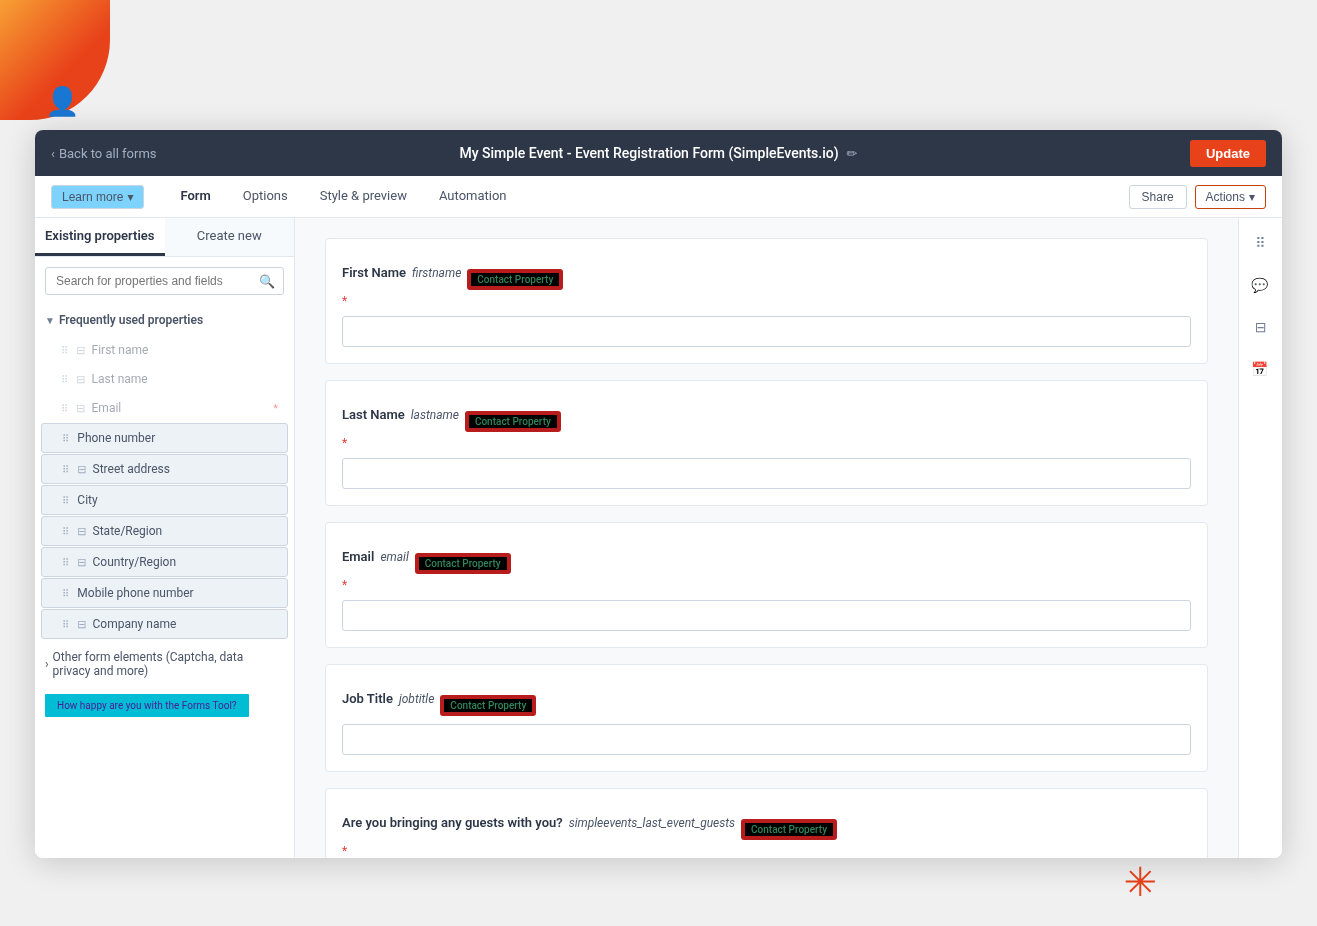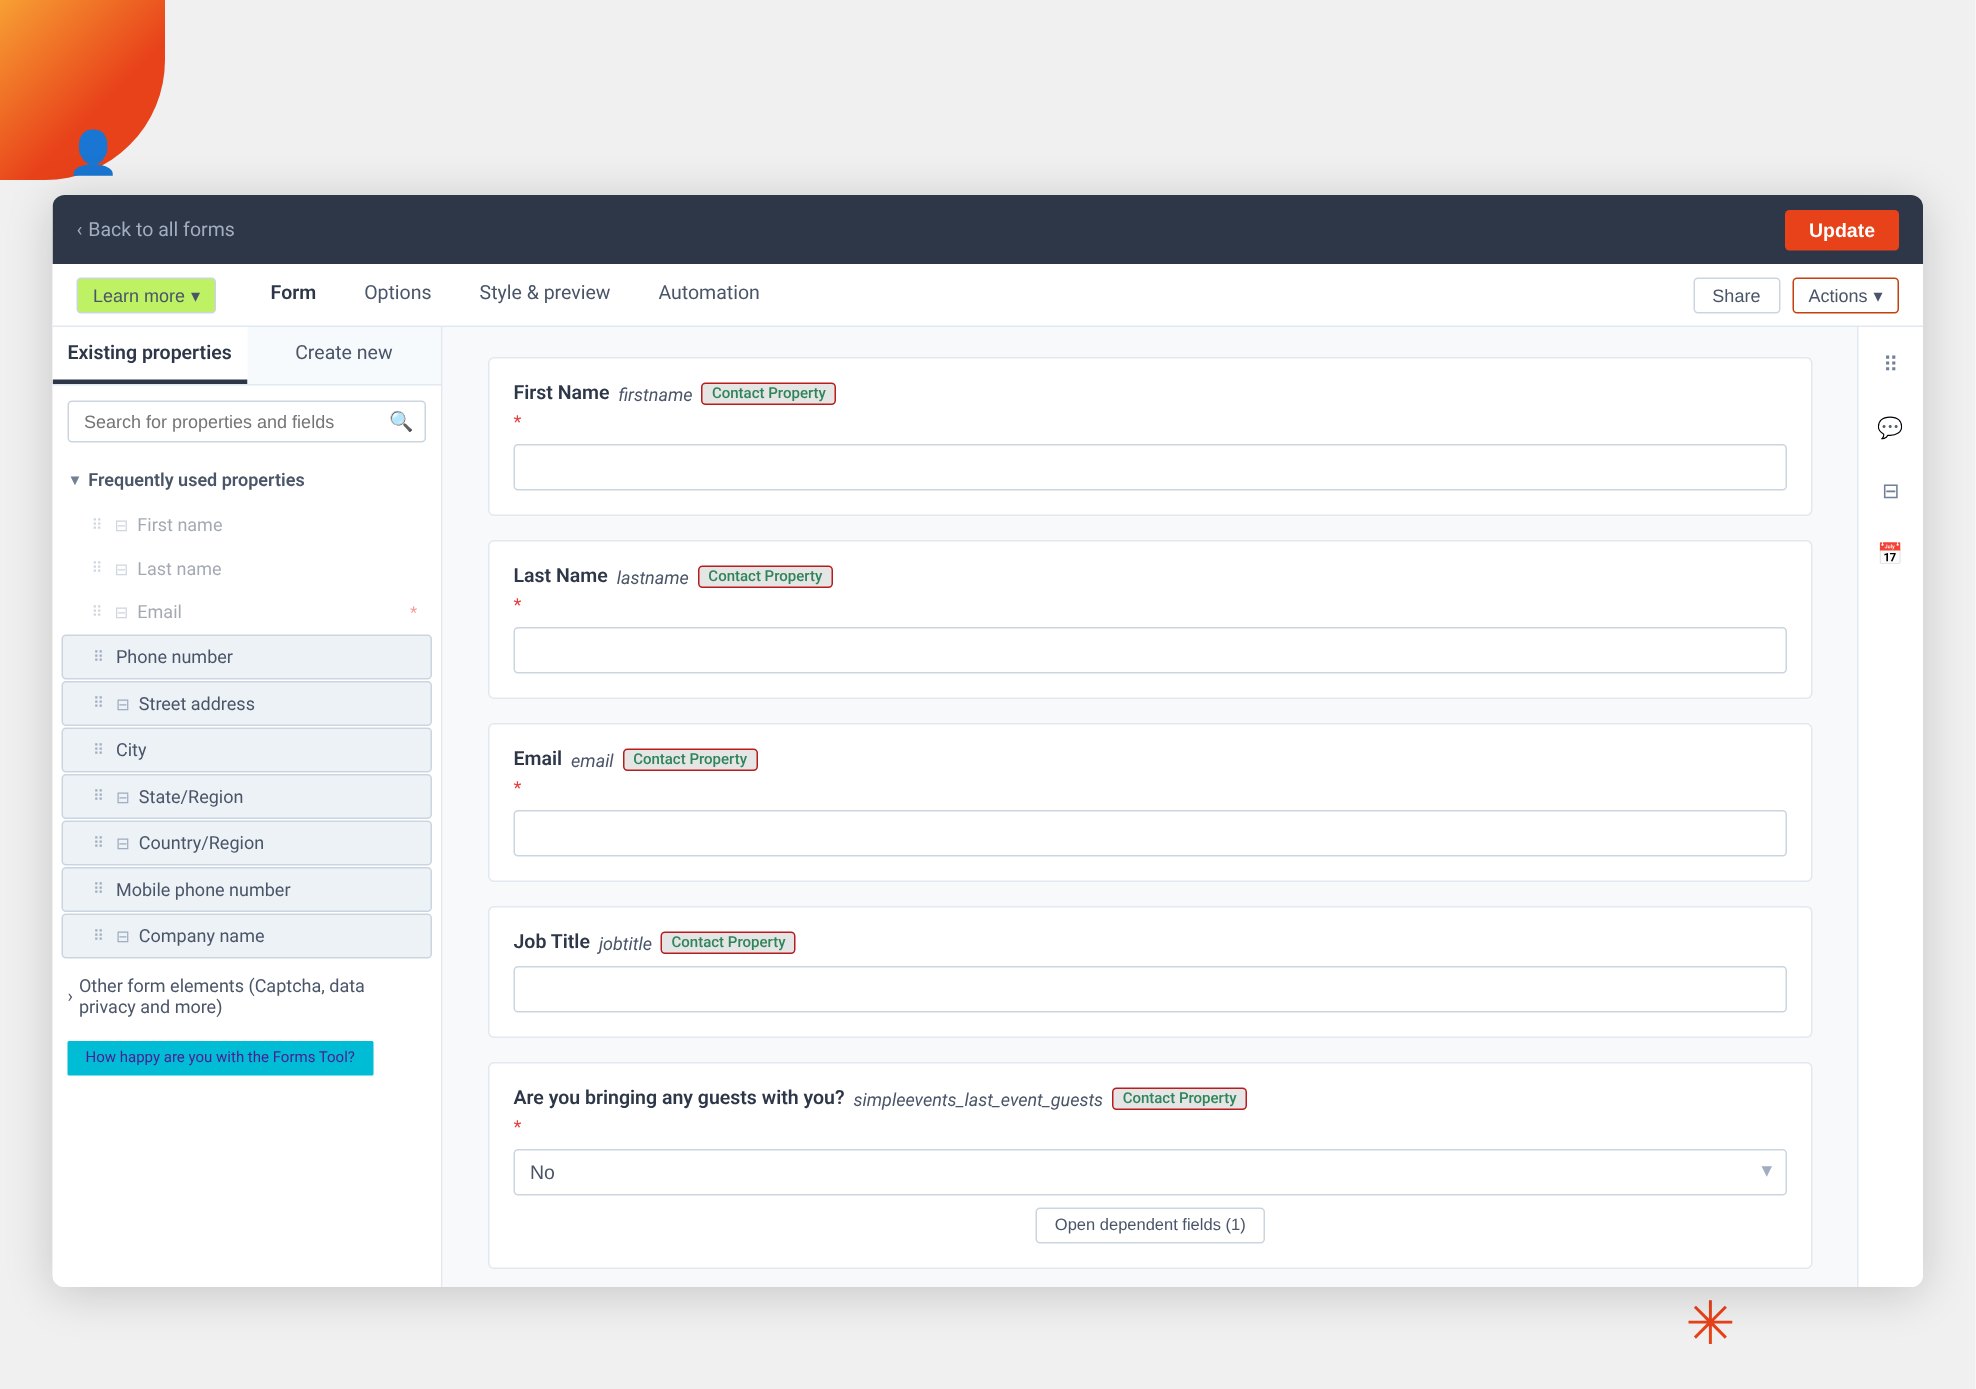--- a/index.html
+++ b/index.html
@@ -102,21 +102,21 @@
     .navtabs {
       background: #fff;
       border-bottom: 1px solid #e2e8f0;
       display: flex;
       align-items: center;
       padding: 0 16px;
       height: 42px;
       gap: 0;
     }
     .learn-more-btn {
-      background: #bef264;
+      background: #7dd3fc;
       border: 1px solid #cbd5e0;
       border-radius: 3px;
       padding: 4px 10px;
       font-size: 12px;
       cursor: pointer;
       margin-right: 20px;
       display: flex;
       align-items: center;
       gap: 4px;
       color: #4a5568;
@@ -316,27 +316,28 @@
       font-weight: 600;
       color: #2d3748;
     }
     .field-name-italic {
       font-style: italic;
       font-weight: 400;
       font-size: 12px;
       color: #4a5568;
     }
     .badge {
-      background: #e5e5e5;
-      border: 1px solid #b91c1c;
+      background: #000000;
+      border: 4px solid #b91c1c;
       color: #2f855a;
       font-size: 10px;
       padding: 1px 6px;
       border-radius: 3px;
       font-weight: 500;
+      margin-top: 14px;
     }
     .required-star {
       color: #e53e3e;
       font-size: 12px;
       margin-bottom: 4px;
     }
     .field-input {
       width: 100%;
       border: 1px solid #cbd5e0;
       border-radius: 3px;
@@ -412,20 +413,24 @@
 <div class="bg-person-icon">👤</div>
 <div class="bg-star-teal">✦</div>
 <div class="bg-star-orange">✳</div>
 
 <div class="window">
 
   <div class="topbar">
     <div class="back-link">
       <span>‹</span>
       <span>Back to all forms</span>
+    </div>
+    <div class="topbar-title">
+      <span>My Simple Event - Event Registration Form (SimpleEvents.io)</span>
+      <span class="edit-icon">✏</span>
     </div>
     <button class="update-btn">Update</button>
   </div>
 
   <div class="navtabs">
     <button class="learn-more-btn">
       <span>Learn more</span>
       <span>▾</span>
     </button>
     <div class="nav-tab active">Form</div>

